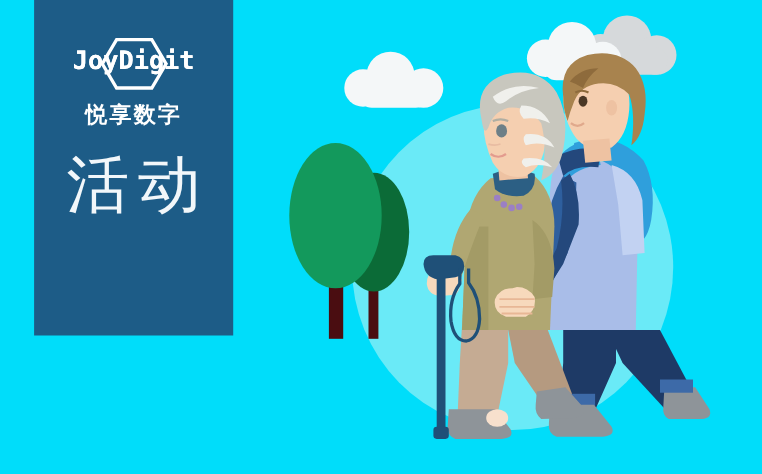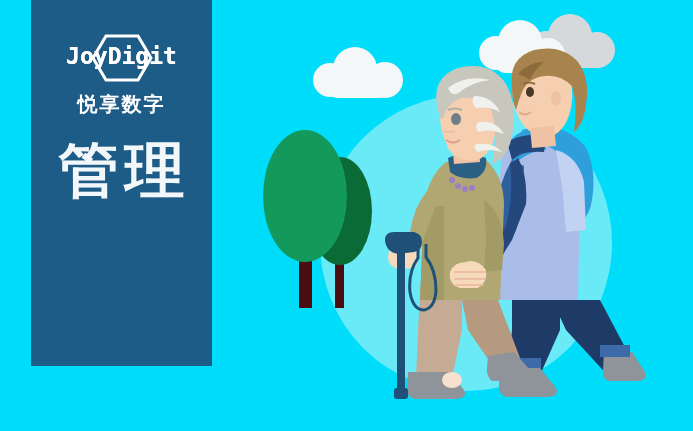--- a/index.html
+++ b/index.html
@@ -14,21 +14,21 @@
     position:relative;
     width:693px;height:431px;
     background:#00ddfa;
     overflow:hidden;
   }
 
   
   #brand-panel{
     position:absolute;
     left:31px;top:0;
-    width:181px;height:366px;
+    width:181px;height:305px;
     background:#1d5c87;
     z-index:40;
   }
   #logo-block{
     position:absolute;
     left:0;top:32px;width:181px;
     text-align:center;
   }
   #logo-mark{
     position:relative;
@@ -243,18 +243,18 @@
       <div id="logo-mark">
         <svg id="logo-hex" viewBox="0 0 62 48">
           <polygon points="15,2 47,2 60,24 47,46 15,46 2,24" fill="none" stroke="#ffffff" stroke-width="3"></polygon>
         </svg>
         <div id="logo-word">JoyDigit</div>
       </div>
       <div id="logo-cn">悦享数字</div>
     </div>
 
     <div id="title-block">
-      <div id="title-line-2">管理</div>
+      <div id="title-line-1">活动</div>
     </div>
 
   </div>
 
 </div>
 
 </body></html>

